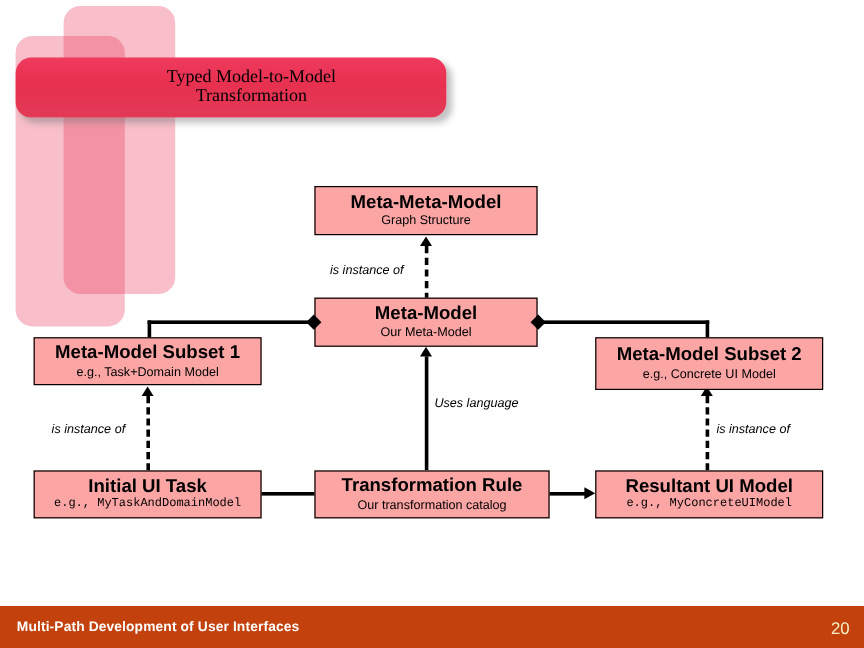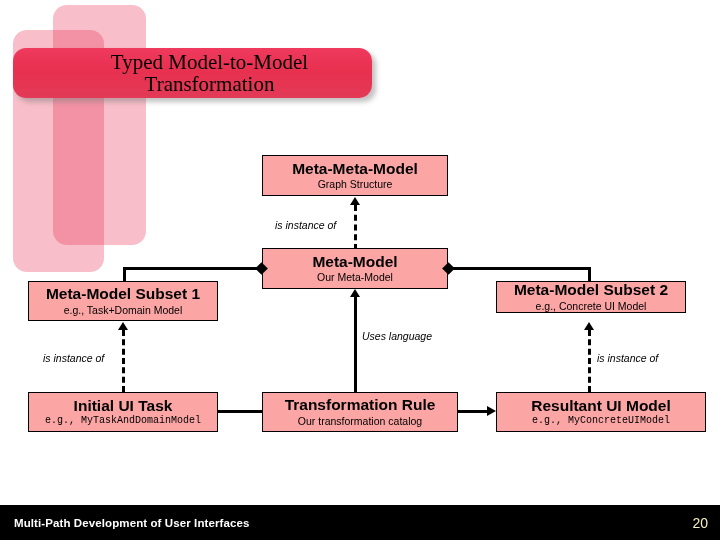--- a/index.html
+++ b/index.html
@@ -38,21 +38,21 @@
     height: 50px;
     border-radius: 13px;
     background: linear-gradient(180deg, #ef3a5e 0%, #e8304f 45%, #e23a57 100%);
     box-shadow: 4px 4px 5px rgba(120,120,120,0.45);
     display: flex;
     align-items: center;
     justify-content: center;
   }
   #title-banner .txt {
     font-family: "Liberation Serif", serif;
-    font-size: 21px;
+    font-size: 15px;
     line-height: 1.06;
     color: #000000;
     text-align: center;
     padding-left: 34px;
   }
 
   
   .node {
     position: absolute;
     background: #fca5a5;
@@ -81,24 +81,24 @@
     line-height: 1.05;
   }
   .node .s.mono {
     font-family: "Liberation Mono", monospace;
     font-size: 10px;
   }
 
   #n-mmm    { left: 262px; top: 155px; width: 186px; height: 41px; }
   #n-mm     { left: 262px; top: 248px; width: 186px; height: 41px; }
   #n-sub1   { left: 28px;  top: 281px; width: 190px; height: 40px; }
-  #n-sub2   { left: 496px; top: 281px; width: 190px; height: 32px; }
+  #n-sub2   { left: 496px; top: 281px; width: 190px; height: 44px; }
   #n-init   { left: 28px;  top: 392px; width: 190px; height: 40px; }
   #n-rule   { left: 262px; top: 392px; width: 196px; height: 40px; }
-  #n-res    { left: 496px; top: 392px; width: 210px; height: 40px; align-items: center; }
+  #n-res    { left: 496px; top: 392px; width: 190px; height: 40px; align-items: center; }
 
   
   .ln {
     position: absolute;
     background: #000000;
     z-index: 3;
   }
   .ln.h { height: 3px; }
   .ln.v { width: 3px; }
 
@@ -149,21 +149,21 @@
     padding: 0 1px;
   }
 
   
   #footer {
     position: absolute;
     left: 0;
     top: 505px;
     width: 720px;
     height: 35px;
-    background: #000000;
+    background: #c2410c;
     display: flex;
     align-items: center;
     z-index: 9;
   }
   #footer .ftxt {
     font-family: "Liberation Sans", sans-serif;
     font-weight: bold;
     font-size: 11.5px;
     color: #ffffff;
     margin-left: 14px;

